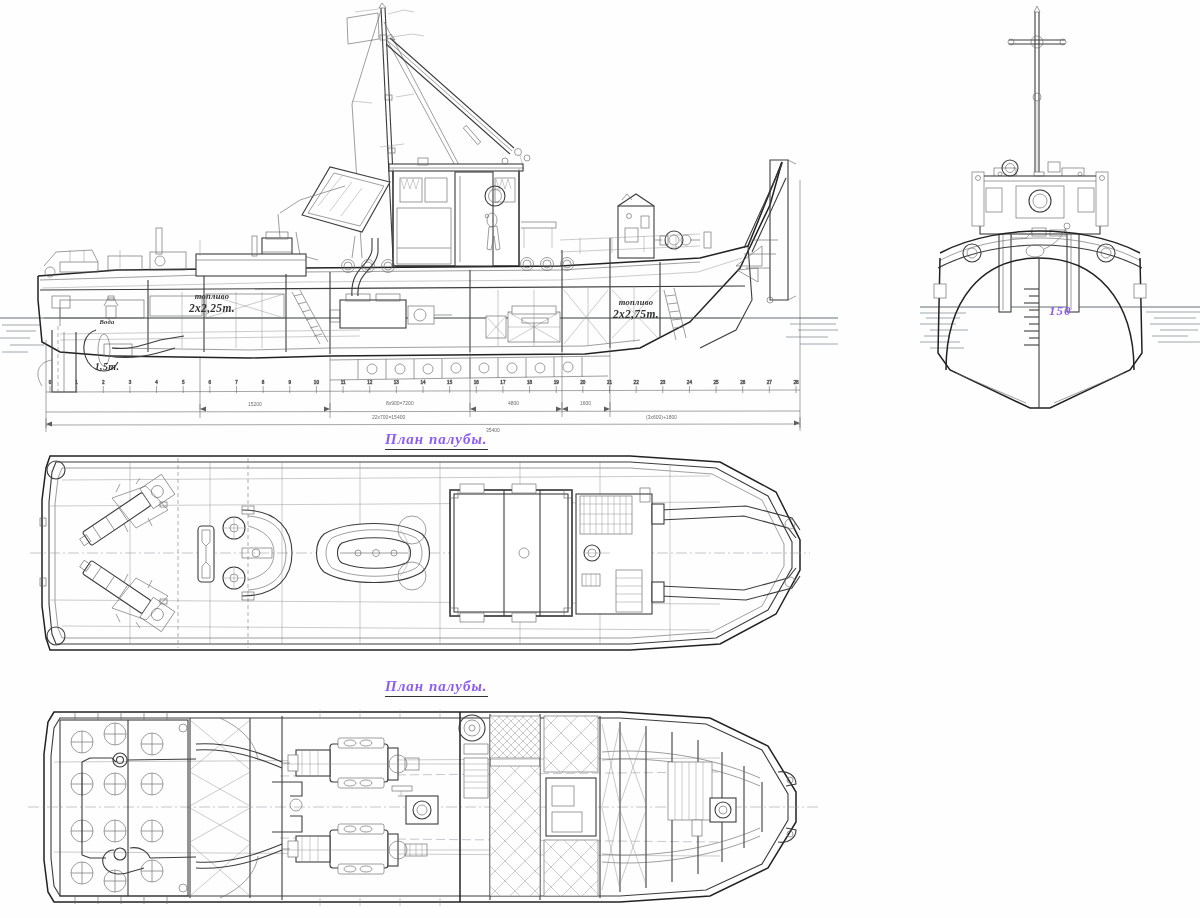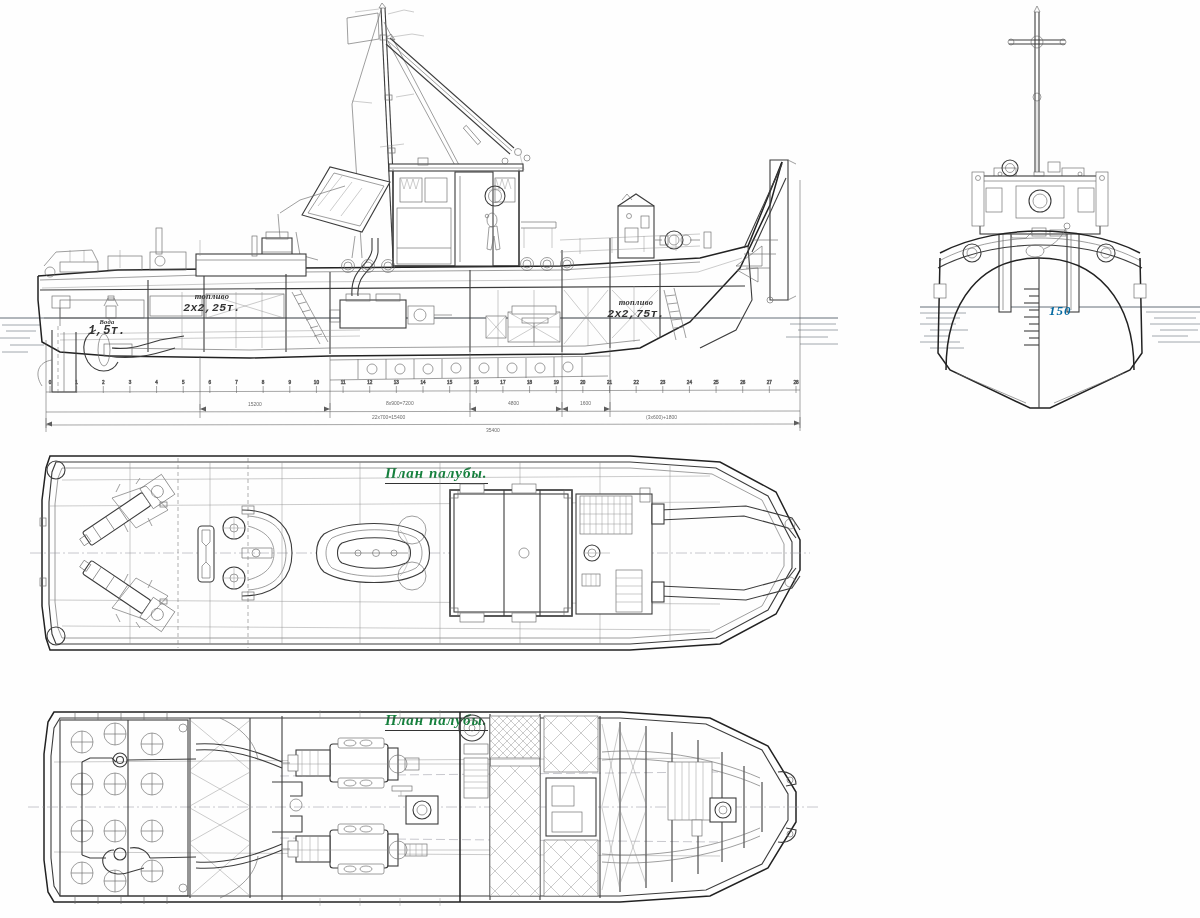--- a/index.html
+++ b/index.html
@@ -21,40 +21,39 @@
   .dash{fill:none;stroke:#7d7d7d;stroke-width:.6;stroke-dasharray:4 3;}
   .wtr{fill:none;stroke:#55606b;stroke-width:.55;}
   .fillw{fill:#ffffff;}
   .dim{fill:none;stroke:#5d5d5d;stroke-width:.55;}
 
   
   .caption{
     position:absolute;
     font-family:"Liberation Serif", serif;
     font-style:italic;font-weight:700;
-    color:#15803d;white-space:nowrap;
+    color:#8b5cf6;white-space:nowrap;
     letter-spacing:.5px;
-    margin-top:34px;
   }
   .caption.titled{
     border-bottom:1.6px solid #333;padding-bottom:1px;
     font-size:15px;letter-spacing:1px;
   }
   .tanklabel{
     position:absolute;text-align:center;white-space:nowrap;
     font-family:"Liberation Serif", serif;font-style:italic;font-weight:700;
     color:#333;line-height:1.12;
   }
   .tanklabel .l1{display:block;font-size:8.5px;letter-spacing:.3px;}
-  .tanklabel .l2{display:block;font-size:11.5px;letter-spacing:.3px;font-family:Liberation Mono, monospace;}
+  .tanklabel .l2{display:block;font-size:11.5px;letter-spacing:.3px;}
   .tanklabel.small .l1{font-size:6.5px;}
-  .tanklabel.small .l2{font-size:12px;}
+  .tanklabel.small .l2{font-size:10px;margin-top:36px;}
   .draftnum{
     position:absolute;font-family:"Liberation Serif", serif;
-    font-style:italic;font-weight:700;font-size:13px;color:#0369a1;
+    font-style:italic;font-weight:700;font-size:13px;color:#8b5cf6;
     letter-spacing:1px;
   }
   .dimtext{
     position:absolute;font-family:"Liberation Sans", sans-serif;
     font-size:5px;color:#6d6d6d;white-space:nowrap;
     transform:scaleY(.95);
   }
 </style>
 </head>
 <body>

